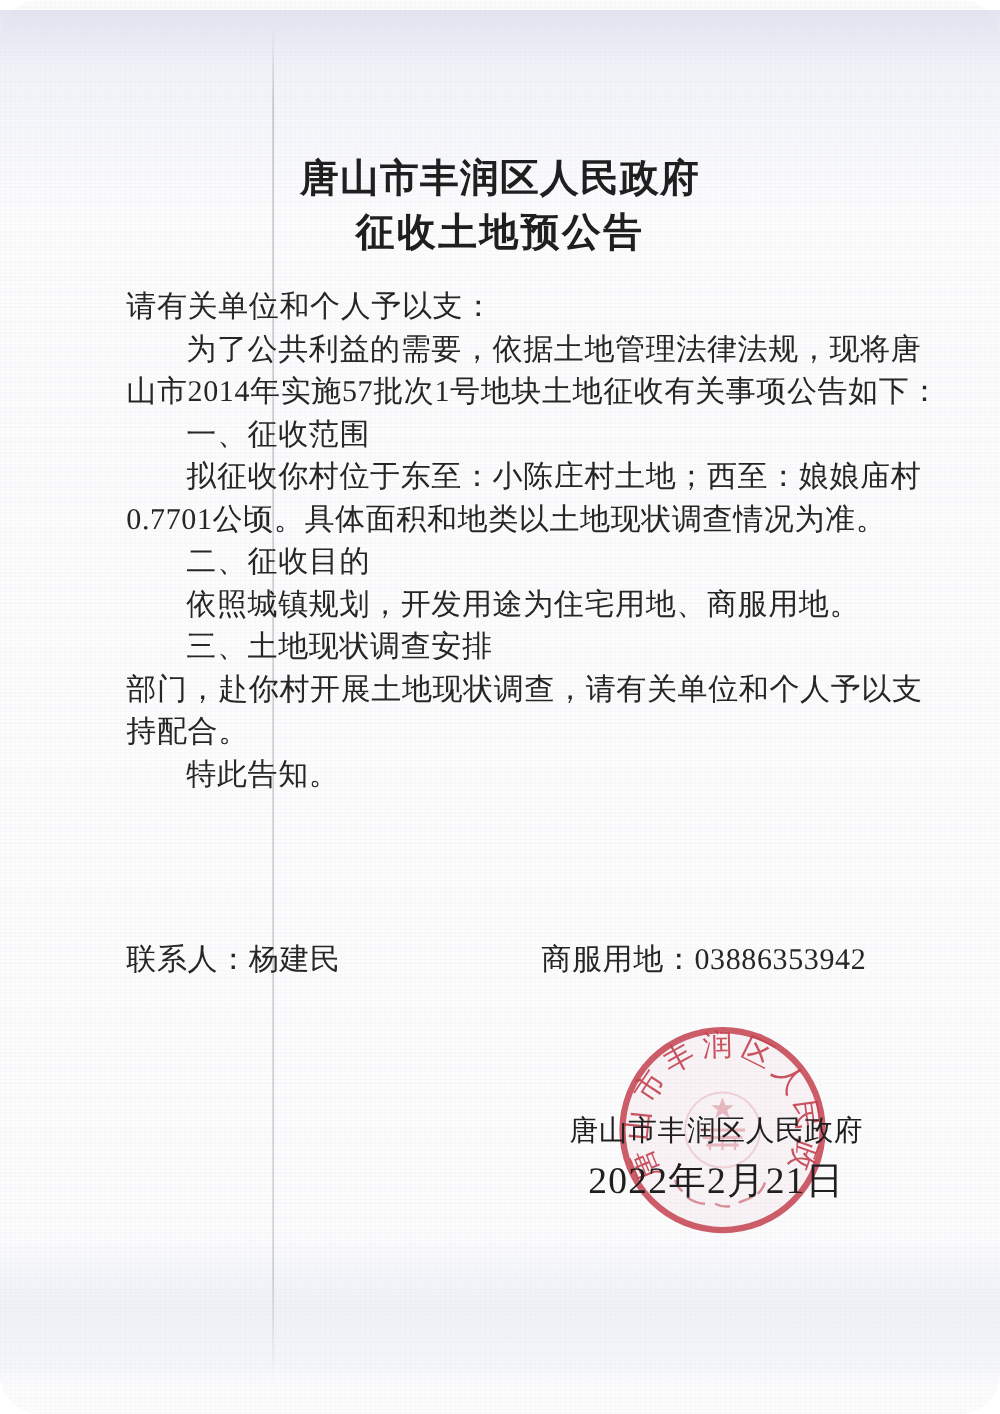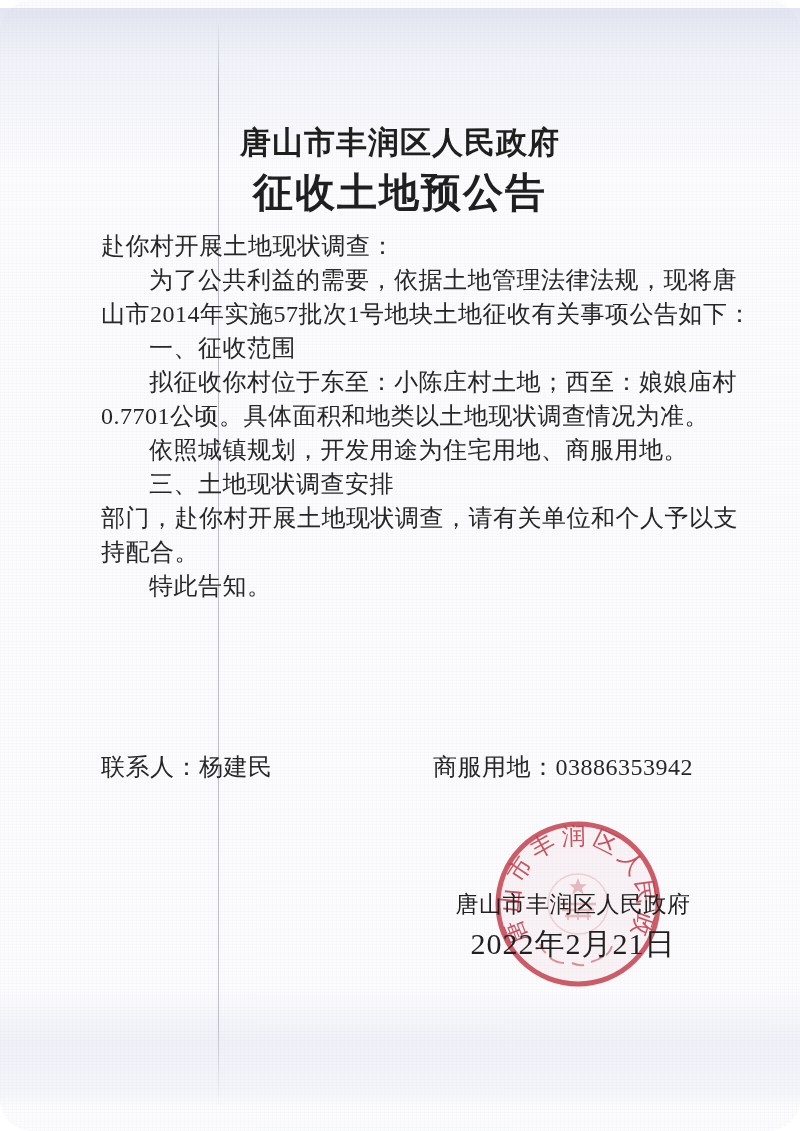--- a/index.html
+++ b/index.html
@@ -31,21 +31,21 @@
     pointer-events: none;
   }
   .fold-line {
     position: absolute; left: 218px; top: 20px; width: 1px; height: 1088px;
     background: linear-gradient(180deg, rgba(120,126,140,0) 0%, rgba(120,126,140,0.55) 6%, rgba(120,126,140,0.45) 92%, rgba(120,126,140,0) 100%);
     pointer-events: none;
   }
   
   .title { position: absolute; left: 0; width: 800px; text-align: center; font-weight: bold; color: #1f1f1f; }
   .title-1 { top: 122px; font-size: 31px; letter-spacing: 1px; }
-  .title-2 { top: 165px; font-size: 40px; letter-spacing: 2px; }
+  .title-2 { top: 165px; font-size: 31px; letter-spacing: 2px; }
   
   .body-text { position: absolute; left: 101px; top: 229px; width: 612px; }
   .body-line { font-size: 24px; letter-spacing: 0.5px; line-height: 34px; height: 34px; white-space: nowrap; }
   .body-line.indent { padding-left: 48px; }
   
   .contact-row { position: absolute; left: 0; top: 751px; width: 716px; height: 34px; font-size: 24px; letter-spacing: 0.5px; }
   .contact-person { position: absolute; left: 101px; white-space: nowrap; }
   .contact-phone { position: absolute; left: 433px; white-space: nowrap; }
   
   .seal { position: absolute; left: 490px; top: 816px; width: 176px; height: 176px; z-index: 1; }
@@ -59,26 +59,27 @@
 <div class="page">
 
   <div class="band-top"></div>
   <div class="band-bottom"></div>
   <div class="fold-line"></div>
 
   <div class="title title-1">唐山市丰润区人民政府</div>
   <div class="title title-2">征收土地预公告</div>
 
   <div class="body-text">
-      <div class="body-line">赴你村开展土地现状调查：</div>
+      <div class="body-line">请有关单位和个人予以支：</div>
       <div class="body-line indent">为了公共利益的需要，依据土地管理法律法规，现将唐</div>
       <div class="body-line">山市2014年实施57批次1号地块土地征收有关事项公告如下：</div>
       <div class="body-line indent">一、征收范围</div>
       <div class="body-line indent">拟征收你村位于东至：小陈庄村土地；西至：娘娘庙村</div>
       <div class="body-line">0.7701公顷。具体面积和地类以土地现状调查情况为准。</div>
+      <div class="body-line indent">二、征收目的</div>
       <div class="body-line indent">依照城镇规划，开发用途为住宅用地、商服用地。</div>
       <div class="body-line indent">三、土地现状调查安排</div>
       <div class="body-line">部门，赴你村开展土地现状调查，请有关单位和个人予以支</div>
       <div class="body-line">持配合。</div>
       <div class="body-line indent">特此告知。</div>
     </div>
 
   <div class="contact-row">
     <span class="contact-person"><span>联系人：</span><span>杨建民</span></span>
     <span class="contact-phone"><span>商服用地：</span><span>03886353942</span></span>

